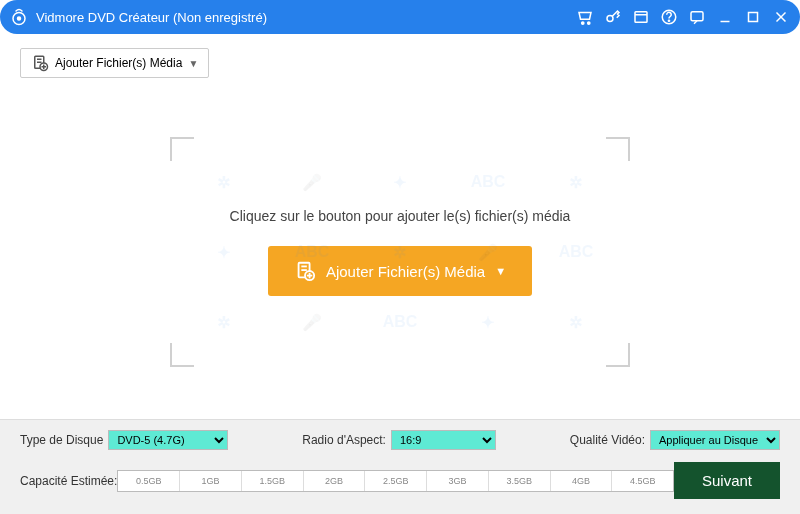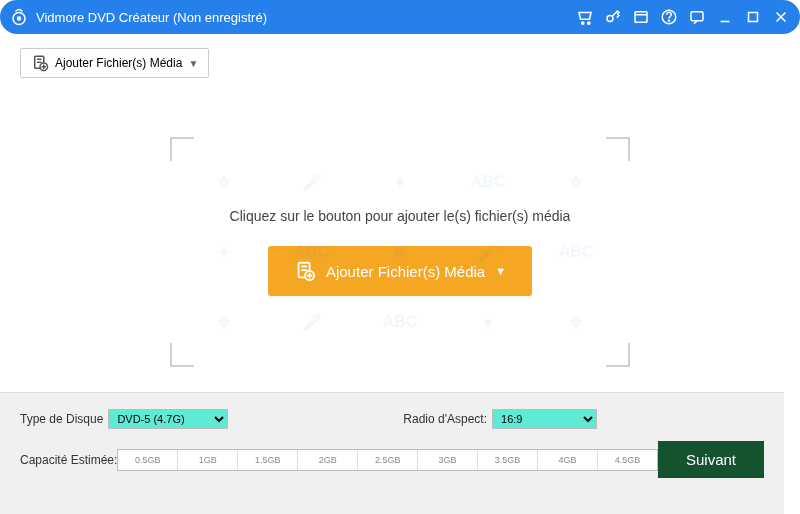--- a/index.html
+++ b/index.html
@@ -21,32 +21,32 @@
 .corner.tl { top: 0; left: 0; border-right: none; border-bottom: none; }
 .corner.tr { top: 0; right: 0; border-left: none; border-bottom: none; }
 .corner.bl { bottom: 0; left: 0; border-right: none; border-top: none; }
 .corner.br { bottom: 0; right: 0; border-left: none; border-top: none; }
 .hint-text { font-size: 14px; color: #444; margin-bottom: 22px; }
 .btn-add-big { display: inline-flex; align-items: center; gap: 10px; background: #f5a623; color: #fff; border: none; padding: 14px 26px; font-size: 15px; cursor: pointer; border-radius: 3px; }
 .btn-add-big .chev { font-size: 11px; }
 .bg-icons { position: absolute; inset: 10px; opacity: 0.06; display: grid; grid-template-columns: repeat(5,1fr); grid-template-rows: repeat(3,1fr); place-items: center; pointer-events: none; }
 .bg-icons span { font-size: 16px; color: #2680eb; font-weight: bold; }
 
-.bottom-panel { position: absolute; bottom: 0; left: 0; right: 16px; height: 122px; background: #f0f0f0; border-top: 1px solid #ddd; padding: 16px 20px 12px; }
+.bottom-panel { position: absolute; bottom: 0; left: 0; right: 0; height: 95px; background: #f0f0f0; border-top: 1px solid #ddd; padding: 10px 20px 12px; }
 .row1 { display: flex; align-items: center; gap: 8px; font-size: 12px; color: #333; }
 .row1 .group { display: flex; align-items: center; gap: 5px; }
 .row1 select { font-size: 11px; padding: 2px 4px; border: 1px solid #bbb; background: #5eead4; }
 .row1 .spacer { flex: 1; }
 .sel-disc { width: 120px; }
 .sel-aspect { width: 105px; }
 .sel-quality { width: 130px; }
 
 .row2 { display: flex; align-items: center; margin-top: 12px; font-size: 12px; color: #333; }
 .capacity-bar { flex: 1; position: relative; height: 22px; border: 1px solid #bbb; background: #fff; }
-.ticks { position: absolute; inset: 0; display: flex; justify-content: flex-end; }
+.ticks { position: absolute; inset: 0; display: flex; }
 .ticks .tick { flex: 1; border-right: 1px solid #ddd; display: flex; align-items: center; justify-content: center; font-size: 9px; color: #888; }
 .ticks .tick:last-child { border-right: none; }
 .btn-next { background: #14532d; color: #fff; border: none; padding: 10px 28px; font-size: 15px; cursor: pointer; border-radius: 0; }
 
 .icon-svg { width: 18px; height: 18px; flex-shrink: 0; }
 </style>
 </head>
 <body>
 
 <div class="titlebar">
@@ -171,20 +171,26 @@
       </select>
     </div>
     <div class="spacer"></div>
     <div class="group">
       <span>Radio d'Aspect:</span>
       <select class="sel-aspect">
         <option>16:9</option>
       </select>
     </div>
     <div class="spacer"></div>
+    <div class="group">
+      <span>Qualité Vidéo:</span>
+      <select class="sel-quality">
+        <option>Appliquer au Disque</option>
+      </select>
+    </div>
   </div>
   <div class="row2">
     <span>Capacité Estimée:</span>
     <div class="capacity-bar">
       <div class="ticks">
         <div class="tick">0.5GB</div>
         <div class="tick">1GB</div>
         <div class="tick">1.5GB</div>
         <div class="tick">2GB</div>
         <div class="tick">2.5GB</div>

